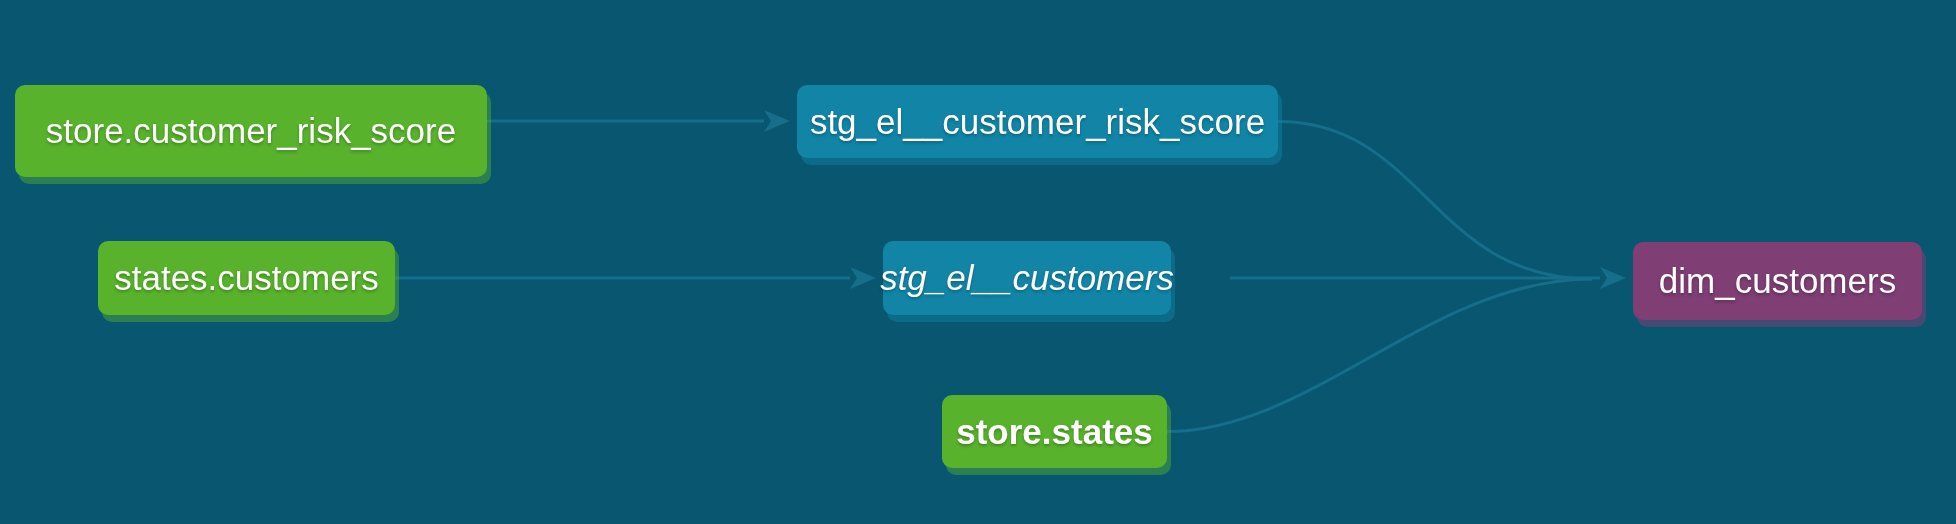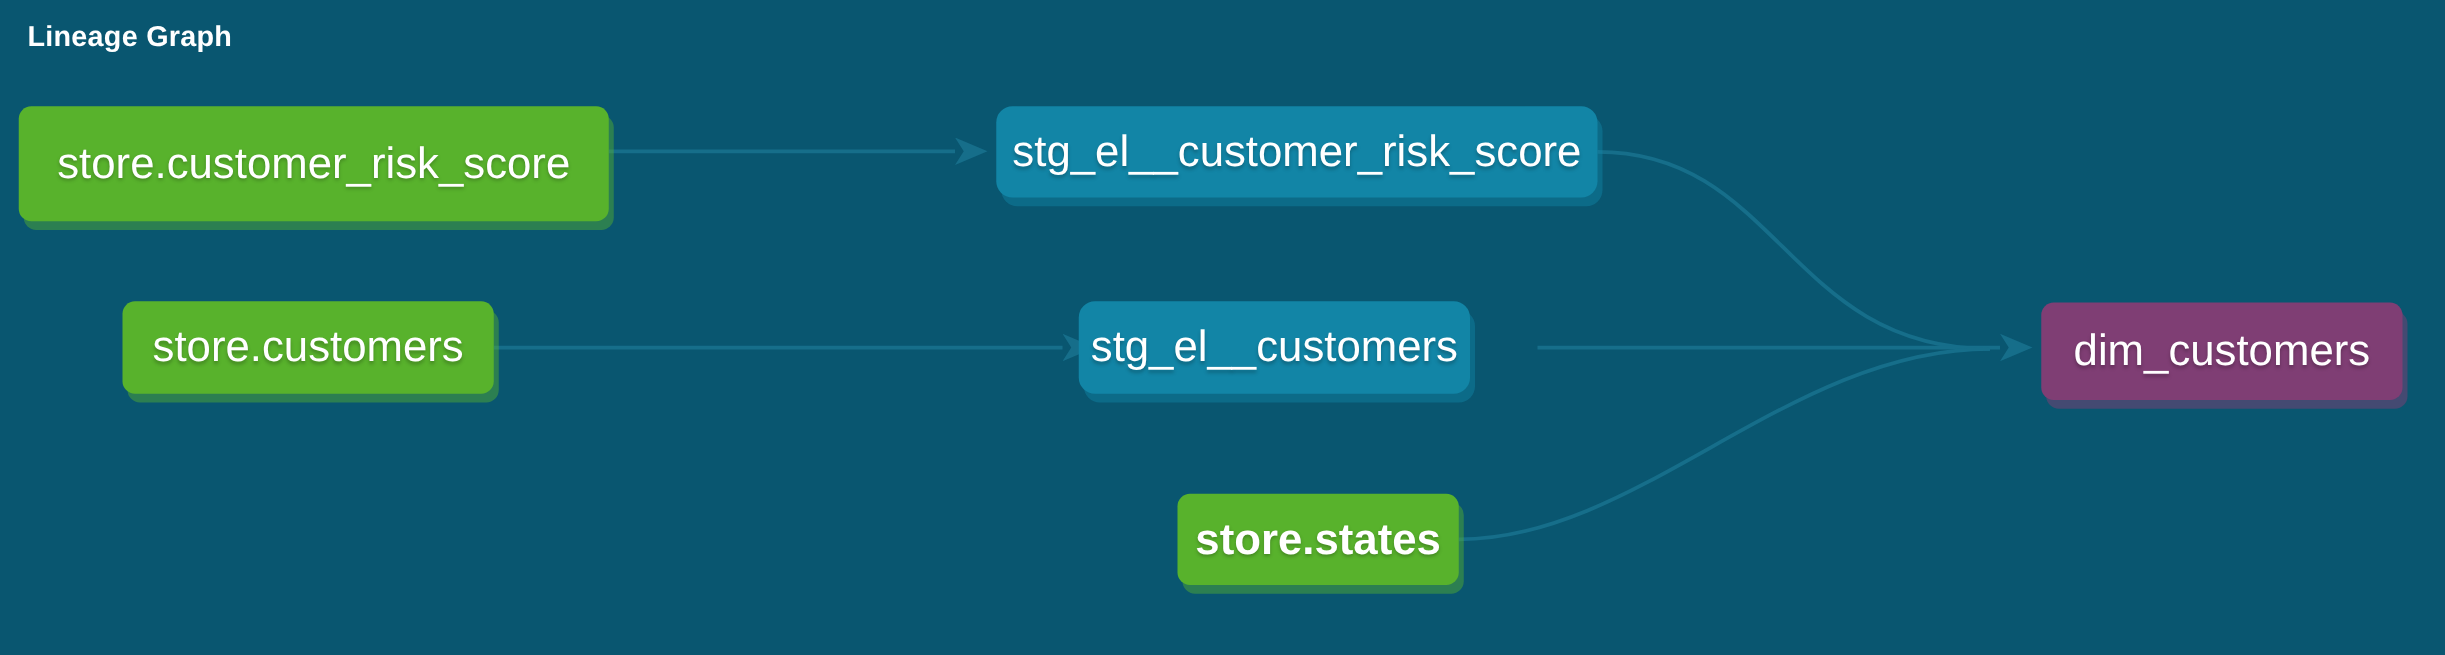--- a/index.html
+++ b/index.html
@@ -26,21 +26,21 @@
     border-radius:10px;
     color:#ffffff;
     font-size:35px;font-weight:400;
     display:flex;align-items:center;justify-content:center;
     white-space:nowrap;
     text-shadow:0 2px 3px rgba(0,0,0,0.25);
     cursor:pointer;
     box-sizing:border-box;
   }
   .node.source{background:var(--source,#58b22c);box-shadow:4px 7px 0 rgba(88,178,44,0.45);}
-  .node.staging{background:var(--staging,#1285a6);box-shadow:4px 7px 0 rgba(18,133,166,0.45);border-radius:13px;}
+  .node.staging{background:var(--staging,#1285a6);box-shadow:4px 7px 0 rgba(18,133,166,0.45);}
   .node.mart{background:var(--mart,#7f3e74);box-shadow:4px 7px 0 rgba(127,62,116,0.5);}
 </style>
 </head>
 <body style="--bg: #095670; --source: #58b22c; --staging: #1285a6; --mart: #7f3e74;">
 
 <div id="canvas">
   <svg id="edges" width="1956" height="524" viewBox="0 0 1956 524">
     <defs>
       <marker id="arrow" markerUnits="userSpaceOnUse" markerWidth="26" markerHeight="22" viewBox="0 0 26 22" refX="0" refY="11" orient="auto">
         <path d="M0,0 L26,11 L0,22 L7,11 Z" fill="#166e8a"></path>
@@ -48,22 +48,21 @@
     </defs>
     <g id="edge-paths" fill="none" stroke="#166e8a" stroke-width="3">
         <path d="M487,121 H764" marker-end="url(#arrow)"></path>
         <path d="M395,278 H850" marker-end="url(#arrow)"></path>
         <path d="M1278,121.5 C1423,121.5 1431,279 1592,279"></path>
         <path d="M1230,278 H1600" marker-end="url(#arrow)"></path>
         <path d="M1167,431.5 C1312,431.5 1431,279 1592,279"></path>
       </g>
   </svg>
 
-  <div class="graph-title">Lineage Graph</div>
   <div id="nodes">
       <div class="node source" style="left: 15px; top: 85px; width: 472px; height: 92px;">store.customer_risk_score</div>
       <div class="node staging" style="left: 797px; top: 85px; width: 481px; height: 73px;">stg_el__customer_risk_score</div>
-      <div class="node source" style="left: 98px; top: 241px; width: 297px; height: 74px;">store.customers</div>
-      <div class="node staging" style="left: 863px; top: 241px; width: 313px; height: 74px;">stg_el__customers</div>
+      <div class="node source" style="left: 98px; top: 241px; width: 297px; height: 74px;">states.customers</div>
+      <div class="node staging" style="left: 883px; top: 241px; width: 288px; height: 74px; font-style: italic;">stg_el__customers</div>
       <div class="node source" style="left: 942px; top: 395px; width: 225px; height: 73px; font-weight: bold;">store.states</div>
       <div class="node mart" style="left: 1633px; top: 242px; width: 289px; height: 78px;">dim_customers</div>
     </div>
 </div>
 
 </body></html>

